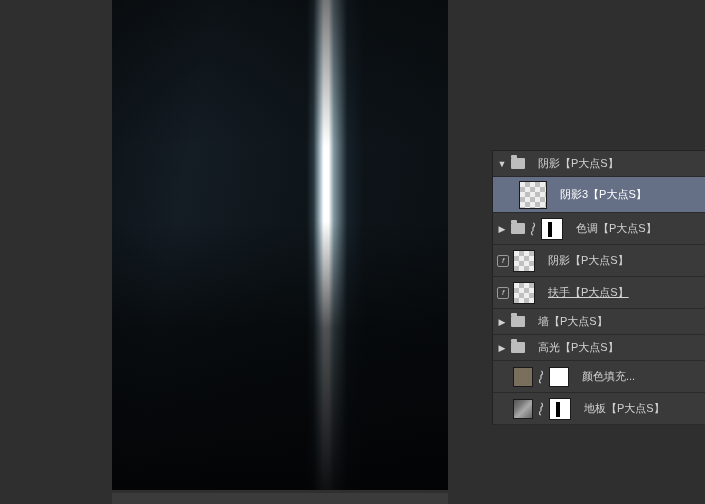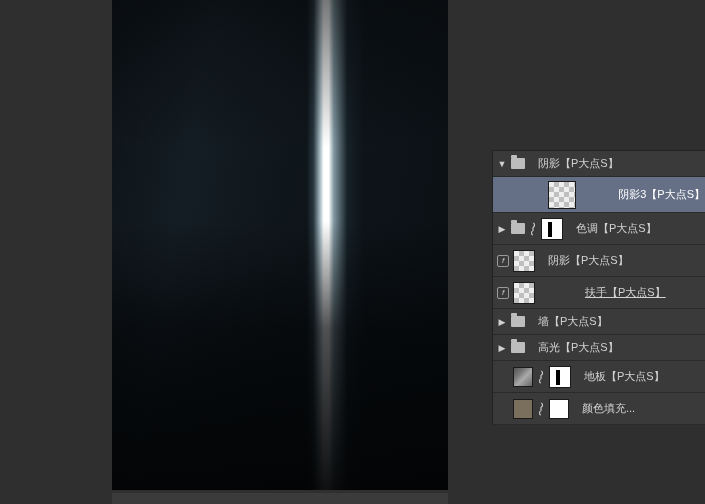--- a/index.html
+++ b/index.html
@@ -74,21 +74,21 @@
     align-items: center;
     height: 32px;
     border-bottom: 1px solid #2a2a2a;
     padding-left: 4px;
     gap: 4px;
     position: relative;
     overflow: hidden;
     white-space: nowrap;
   }
   .row.selected { background: #656f85; color: #fff; }
-  .row.sub { height: 36px; justify-content: space-between; }
+  .row.sub { height: 36px; }
   .row.short { height: 26px; }
   .tri {
     width: 10px;
     text-align: center;
     font-size: 9px;
     color: #d0d0d0;
   }
   .folder {
     width: 14px; height: 11px;
     background: #bdbdbd;
@@ -120,21 +120,21 @@
   }
   .thumb.white { background:#fff; }
   .thumb.solid { background:#7a6f5d; }
   .fx {
     width: 12px; height: 12px; border:1px solid #999; border-radius:2px;
     font-size:8px; line-height:10px; text-align:center; color:#ccc;
     font-style: italic;
   }
   .fx.blank { border-color: transparent; }
   .label { flex: 0 1 auto; padding-left: 9px; }
-  .label.u { text-decoration: underline; margin-left: 37px; }
+  .label.u { text-decoration: underline; }
   .mask {
     width: 22px; height: 22px; border:1px solid #1a1a1a;
     background: #fff; position: relative;
   }
   .mask::after {
     content:""; position:absolute; left:6px; top:3px; width:4px; height:15px; background:#000;
   }
   .link {
     width: 8px; height: 14px; display:flex; align-items:center; justify-content:center;
   }
@@ -194,39 +194,39 @@
   <div class="row short">
     <span class="tri">▶</span>
     <span class="folder"></span>
     <span class="label">墙【P大点S】</span>
   </div>
 
   <div class="row short">
     <span class="tri">▶</span>
     <span class="folder"></span>
     <span class="label">高光【P大点S】</span>
+  </div>
+
+  <div class="row">
+    <span class="fx blank"></span>
+    <span class="thumb tiny solid"></span>
+    <span class="link">
+      <svg viewBox="0 0 8 14">
+          <path d="M4 1c2 0 2 4 0 4M4 13c-2 0-2-4 0-4M4 5v4"></path>
+        </svg>
+    </span>
+    <span class="thumb tiny white"></span>
+    <span class="label">颜色填充...</span>
   </div>
 
   <div class="row">
     <span class="fx blank"></span>
     <span class="thumb tiny mix"></span>
     <span class="link">
       <svg viewBox="0 0 8 14">
           <path d="M4 1c2 0 2 4 0 4M4 13c-2 0-2-4 0-4M4 5v4"></path>
         </svg>
     </span>
     <span class="mask"></span>
     <span class="label">地板【P大点S】</span>
   </div>
 
-  <div class="row">
-    <span class="fx blank"></span>
-    <span class="thumb tiny solid"></span>
-    <span class="link">
-      <svg viewBox="0 0 8 14">
-          <path d="M4 1c2 0 2 4 0 4M4 13c-2 0-2-4 0-4M4 5v4"></path>
-        </svg>
-    </span>
-    <span class="thumb tiny white"></span>
-    <span class="label">颜色填充...</span>
-  </div>
-
 </div>
 
 </body></html>

